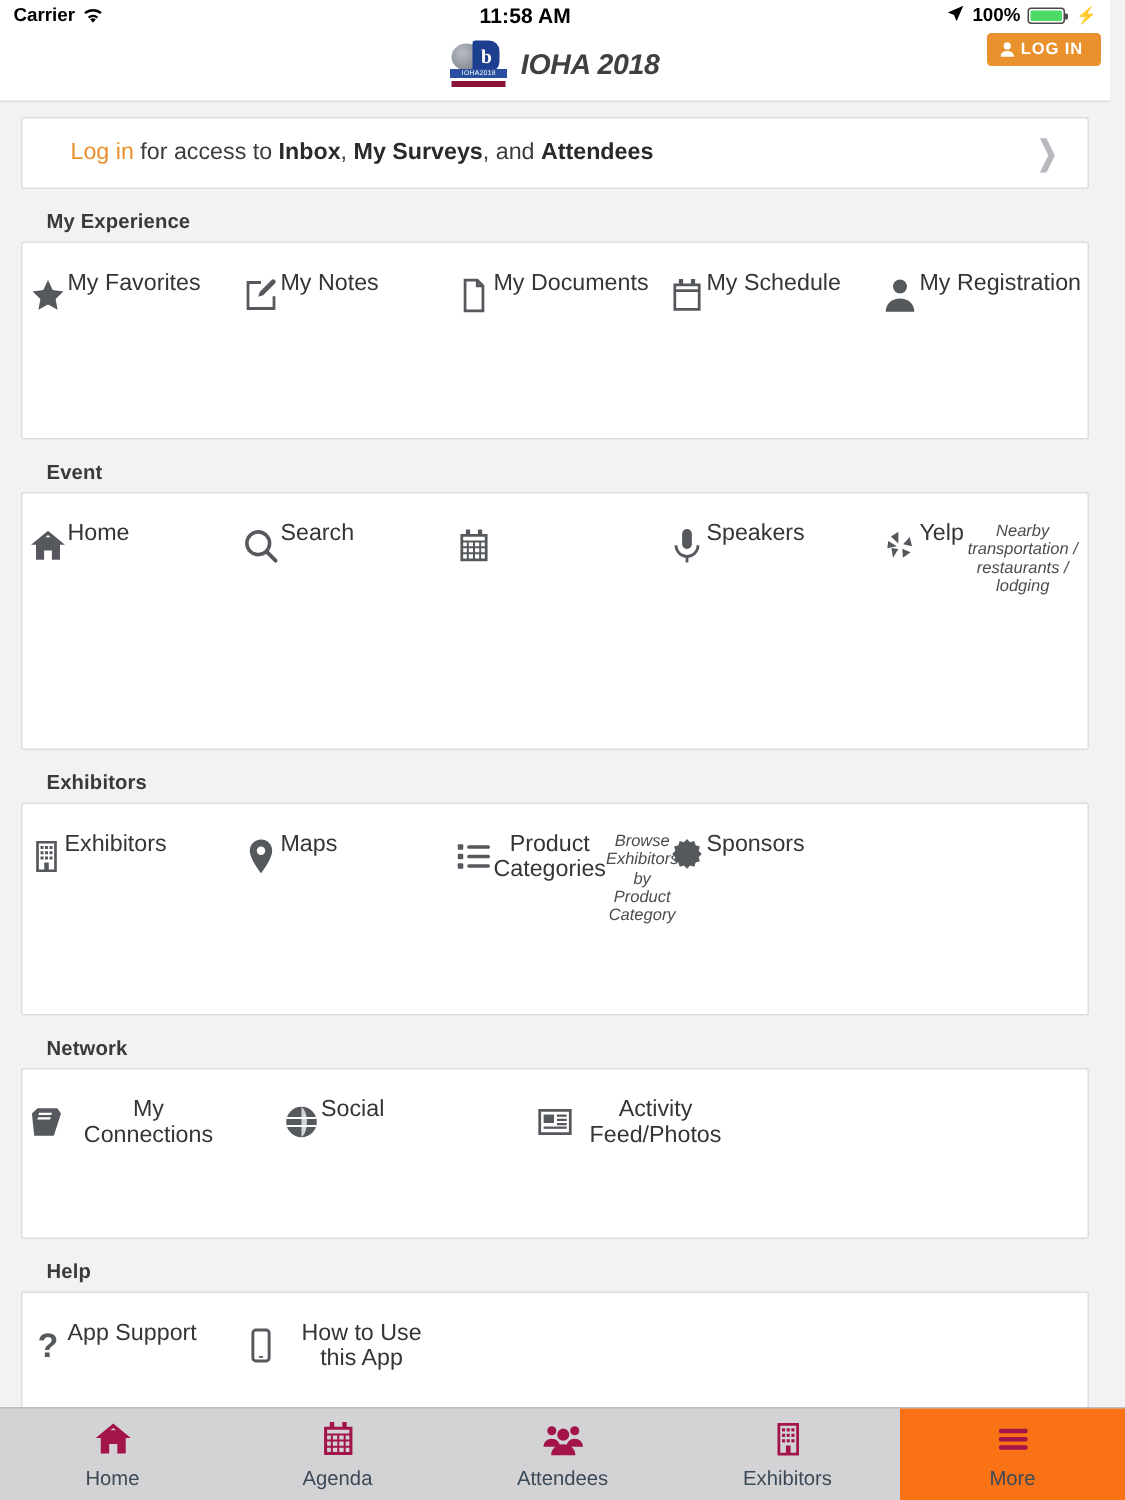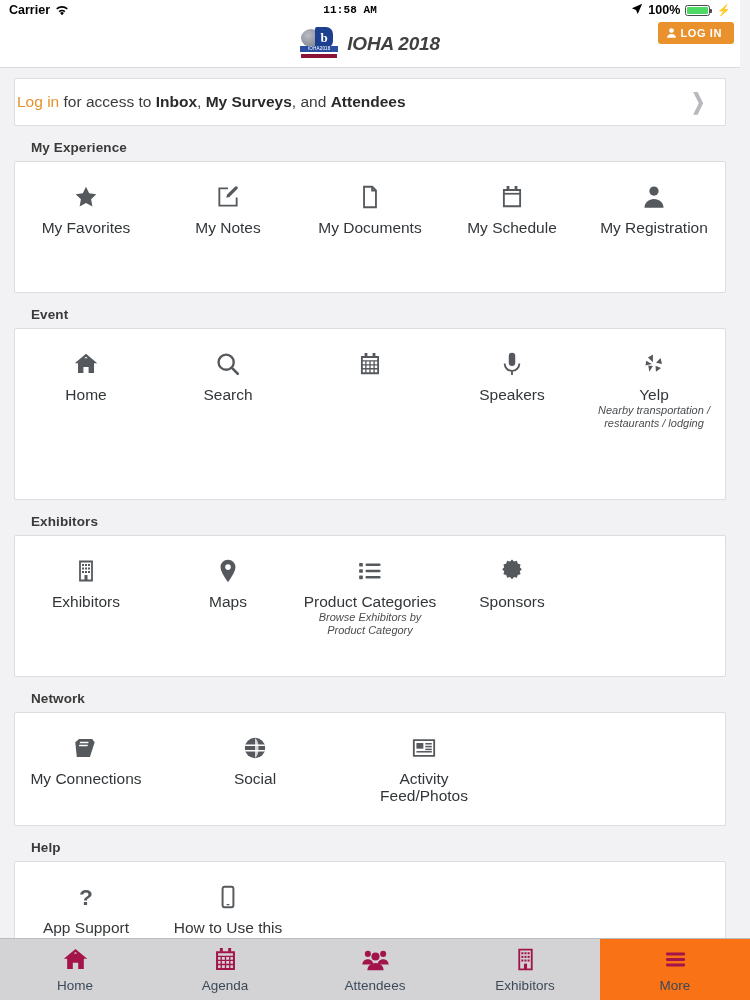--- a/index.html
+++ b/index.html
@@ -11,21 +11,21 @@
   }
   .phone { position: relative; width: 740px; height: 1000px; background: #f2f2f4; }
 
   
   .statusbar {
     height: 20px; background: #ffffff;
     display: flex; align-items: center; justify-content: space-between;
     padding: 0 9px; font-size: 12.5px; color: #000; font-weight: 600;
   }
   .sb-left, .sb-right { display: flex; align-items: center; gap: 5px; }
-  .sb-center { font-size: 11px; font-weight: 700; letter-spacing: .1px; font-family: Liberation Mono, monospace; }
+  .sb-center { font-size: 14px; font-weight: 700; letter-spacing: .1px; }
   .wifi-icon { display:inline-block; width: 14px; height: 11px; position: relative; }
   .battery {
     width: 25px; height: 11px; border: 1px solid #4a4a4a; border-radius: 2.5px;
     position: relative; padding: 1px;
   }
   .battery::after {
     content: ""; position: absolute; right: -3px; top: 3px;
     width: 2px; height: 4px; background: #4a4a4a; border-radius: 0 1px 1px 0;
   }
   .battery i { display:block; height: 100%; width: 100%; background: #4cd964; border-radius: 1px; }
@@ -68,21 +68,21 @@
     padding: 5px 12px 5px 9px; display:flex; align-items:center; gap: 5px;
     cursor: pointer;
   }
   .login-btn svg { display:block; }
 
   
   .banner-wrap { padding: 10px 14px 0 14px; }
   .banner {
     background: #fff; border: 1px solid #dddde1; border-radius: 2px;
     height: 48px; display:flex; align-items:center; justify-content: space-between;
-    padding: 0 18px 0 2px; cursor: pointer;
+    padding: 0 18px 0 32px; cursor: pointer;
   }
   .banner-text { font-size: 15.5px; color: #3c3c3c; }
   .banner-text .lnk { color: #e8912d; }
   .banner-text b { font-weight: 700; color:#2a2a2a; }
   .chev {
     color: #b6b8bd; font-size: 22px; font-weight: 700; line-height: 1;
     transform: scaleX(.75); display:inline-block;
   }
 
   
@@ -90,21 +90,21 @@
   .section-title {
     font-size: 13.5px; font-weight: 700; color: #3a3a3a;
     padding: 6px 0 6px 31px; letter-spacing: .1px;
   }
   .card {
     background:#fff; border:1px solid #dddde1; border-radius: 2px;
     margin: 0 14px; display:flex; flex-wrap: wrap; align-items: flex-start;
     padding: 14px 0 14px 0; min-height: 70px;
   }
   .tile {
-    width: 20%; display:flex; flex-direction: column; align-items:center;
+    width: 20%; display:flex; flex-direction: row; 
     padding: 4px 4px 0 4px; cursor: pointer; text-align:center;
   }
   .tile .ico {
     height: 34px; display:flex; align-items:center; justify-content:center;
     color: #555a5e; margin-bottom: 5px;
   }
   .tile .ico svg { display:block; fill: #55595d; }
   .tile .lbl {
     font-size: 15.5px; color: #333638; line-height: 1.12;
   }

